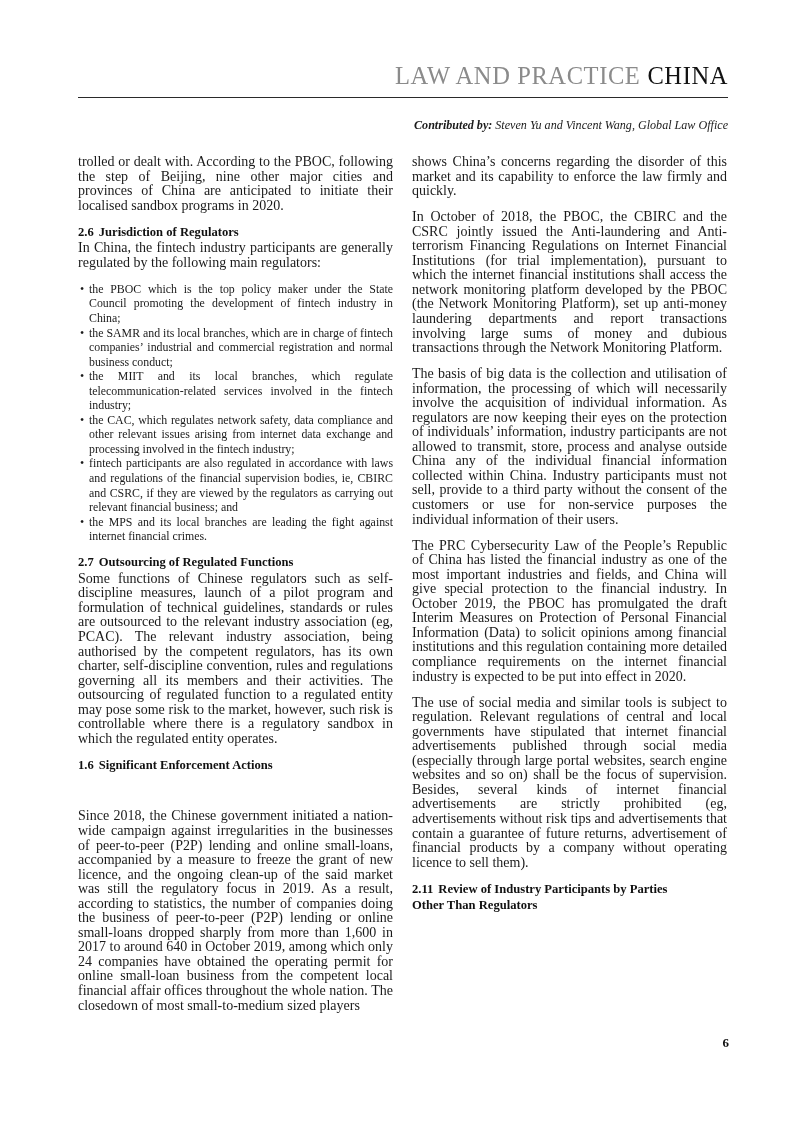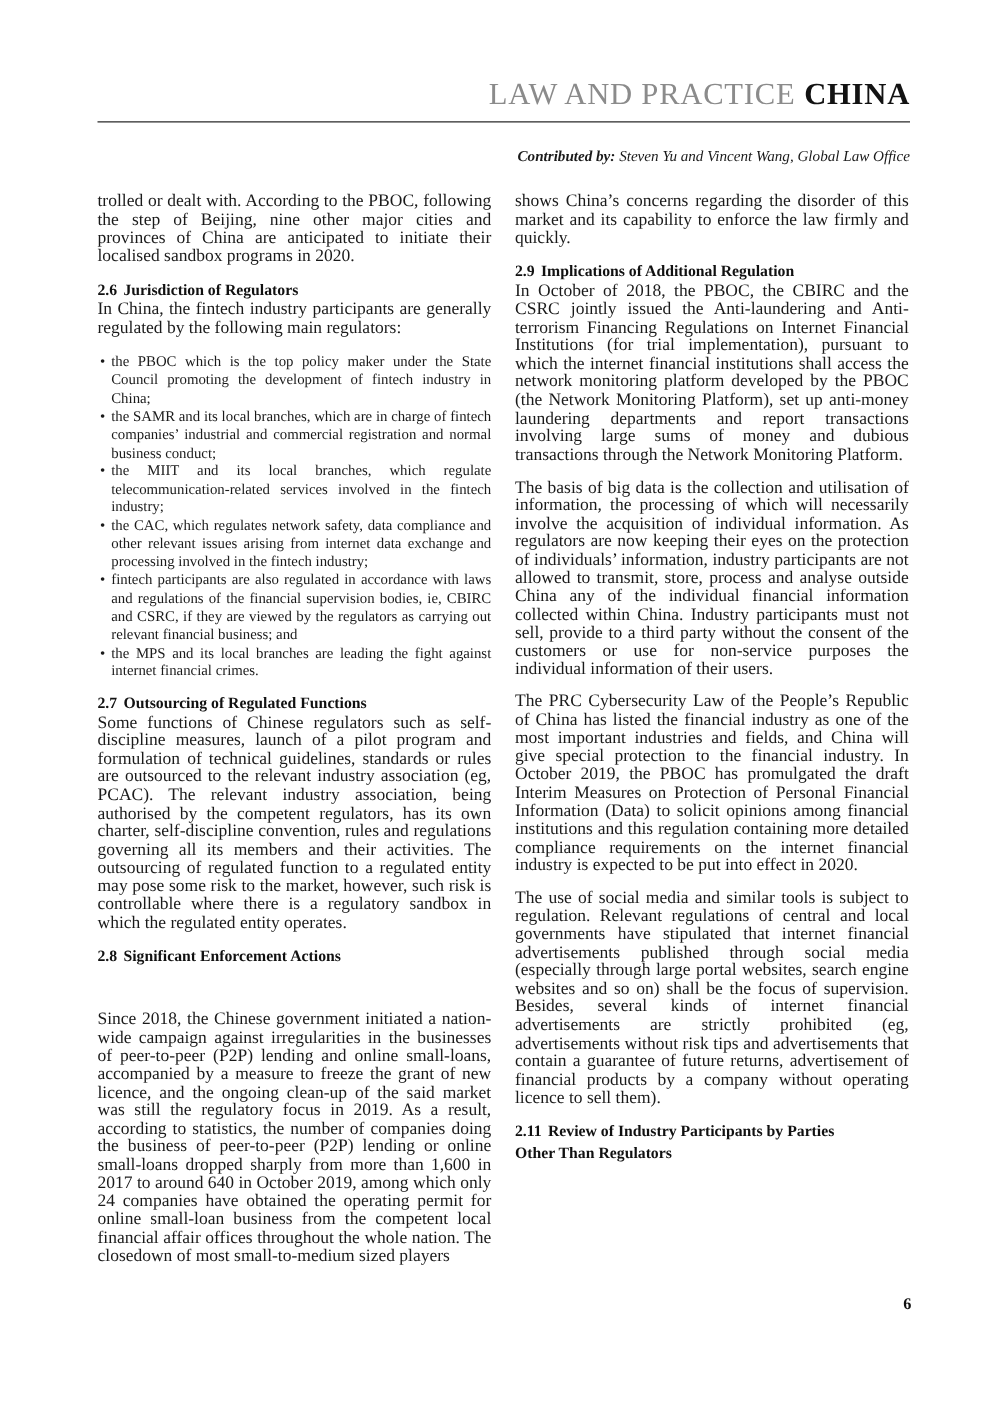--- a/index.html
+++ b/index.html
@@ -36,21 +36,21 @@
     line-height: 1.0;
     letter-spacing: 0.6px;
     white-space: nowrap;
   }
   .header-title .hdr-practice {
     color: #8b8b8b;
     font-weight: 400;
   }
   .header-title .hdr-country {
     color: #121212;
-    font-weight: 700;
+    font-weight: 400;
     margin-left: 7px;
     text-align: center;
   }
   .header-rule {
     margin-top: 8px;
     border-top: 1.1px solid #2a2a2a;
     width: 100%;
     height: 0;
   }
   .header-contrib {
@@ -172,33 +172,30 @@
         <li><span class="dot">•</span><span>fintech participants are also regulated in accordance with laws and regulations of the financial supervision bodies, ie, CBIRC and CSRC, if they are viewed by the regulators as carrying out relevant financial business; and</span></li>
         <li><span class="dot">•</span><span>the MPS and its local branches are leading the fight against internet financial crimes.</span></li>
       </ul>
 
       <h3 class="heading">
         <span class="num">2.7</span><span>Outsourcing of Regulated Functions</span>
       </h3>
       <p class="body">Some functions of Chinese regulators such as self-discipline measures, launch of a pilot program and formulation of technical guidelines, standards or rules are outsourced to the relevant industry association (eg, PCAC). The relevant industry association, being authorised by the competent regulators, has its own charter, self-discipline convention, rules and regulations governing all its members and their activities. The outsourcing of regulated function to a regulated entity may pose some risk to the market, however, such risk is controllable where there is a regulatory sandbox in which the regulated entity operates.</p>
 
       <h3 class="heading">
-        <span class="num">2.8</span><span>Significant Enforcement Actions</span>
+        <span class="num">1.6</span><span>Significant Enforcement Actions</span>
       </h3>
       <p class="body tight">Since 2018, the Chinese government initiated a nation-wide campaign against irregularities in the businesses of peer-to-peer (P2P) lending and online small-loans, accompanied by a measure to freeze the grant of new licence, and the ongoing clean-up of the said market was still the regulatory focus in 2019. As a result, according to statistics, the number of companies doing the business of peer-to-peer (P2P) lending or online small-loans dropped sharply from more than 1,600 in 2017 to around 640 in October 2019, among which only 24 companies have obtained the operating permit for online small-loan business from the competent local financial affair offices throughout the whole nation. The closedown of most small-to-medium sized players</p>
 
     </div>
 
     <div class="col">
 
       <p class="body">shows China’s concerns regarding the disorder of this market and its capability to enforce the law firmly and quickly.</p>
 
-      <h3 class="heading">
-        <span class="num">2.9</span><span>Implications of Additional Regulation</span>
-      </h3>
       <p class="body">In October of 2018, the PBOC, the CBIRC and the CSRC jointly issued the Anti-laundering and Anti-terrorism Financing Regulations on Internet Financial Institutions (for trial implementation), pursuant to which the internet financial institutions shall access the network monitoring platform developed by the PBOC (the Network Monitoring Platform), set up anti-money laundering departments and report transactions involving large sums of money and dubious transactions through the Network Monitoring Platform.</p>
       <p class="body">The basis of big data is the collection and utilisation of information, the processing of which will necessarily involve the acquisition of individual information. As regulators are now keeping their eyes on the protection of individuals’ information, industry participants are not allowed to transmit, store, process and analyse outside China any of the individual financial information collected within China. Industry participants must not sell, provide to a third party without the consent of the customers or use for non-service purposes the individual information of their users.</p>
       <p class="body">The PRC Cybersecurity Law of the People’s Republic of China has listed the financial industry as one of the most important industries and fields, and China will give special protection to the financial industry. In October 2019, the PBOC has promulgated the draft Interim Measures on Protection of Personal Financial Information (Data) to solicit opinions among financial institutions and this regulation containing more detailed compliance requirements on the internet financial industry is expected to be put into effect in 2020.</p>
 
       <p class="body">The use of social media and similar tools is subject to regulation. Relevant regulations of central and local governments have stipulated that internet financial advertisements published through social media (especially through large portal websites, search engine websites and so on) shall be the focus of supervision. Besides, several kinds of internet financial advertisements are strictly prohibited (eg, advertisements without risk tips and advertisements that contain a guarantee of future returns, advertisement of financial products by a company without operating licence to sell them).</p>
 
       <h3 class="heading">
         <span class="num">2.11</span><span>Review of Industry Participants by Parties</span>
       </h3>
       <h3 class="heading">

